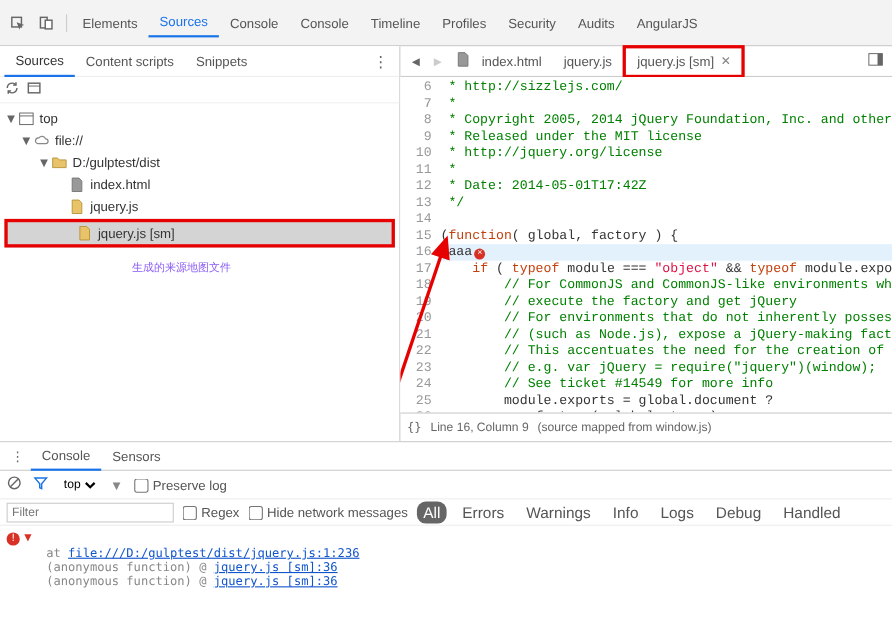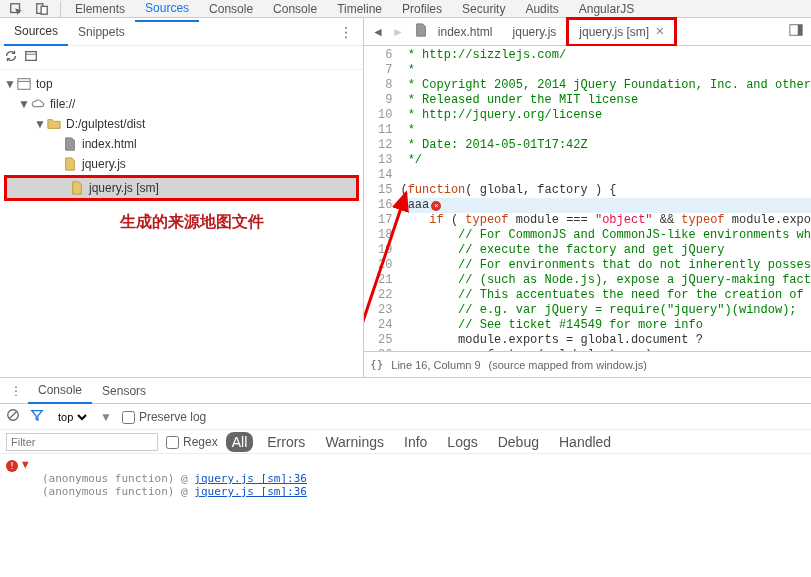--- a/index.html
+++ b/index.html
@@ -8,21 +8,21 @@
       font-size: 12px;
       background: #fff;
       color: #333;
       overflow: hidden;
       width: 811px;
       height: 577px;
     }
     .top-tabs {
       display: flex;
       align-items: center;
-      height: 18px;
+      height: 42px;
       border-bottom: 1px solid #ccc;
       background: #f3f3f3;
       padding: 0 4px;
     }
     .top-tabs .icon-btn {
       width: 24px;
       height: 24px;
       display: flex;
       align-items: center;
       justify-content: center;
@@ -156,23 +156,23 @@
       border-radius: 50%;
       font-size: 8px;
       text-align: center;
       line-height: 10px;
       margin-left: 2px;
     }
     .annotation-cn {
       position: absolute;
       left: -220px;
       top: 160px;
-      color: #b91c1c;
-      font-weight: bold;
-      font-size: 16px;
+      color: #8b5cf6;
+      font-weight: normal;
+      font-size: 10px;
       pointer-events: none;
     }
     .status-bar {
       height: 26px;
       border-top: 1px solid #ccc;
       display: flex;
       align-items: center;
       font-size: 11px;
       color: #666;
       padding: 0 6px;
@@ -274,20 +274,21 @@
   <div class="tab">Security</div>
   <div class="tab">Audits</div>
   <div class="tab">AngularJS</div>
 </div>
 
 <div class="main-split">
 
   <div class="left-pane">
     <div class="src-tabs">
       <div class="tab active">Sources</div>
+      <div class="tab">Content scripts</div>
       <div class="tab">Snippets</div>
       <span class="spacer"></span>
       <span class="dots">⋮</span>
     </div>
     <div class="tree-toolbar">
       <span><svg class="icon" viewBox="0 0 16 16">
             <path d="M3 8a5 5 0 0 1 9-3M13 8a5 5 0 0 1-9 3" fill="none" stroke="#666" stroke-width="1.5"></path>
             <path d="M12 2v3h-3M4 14v-3h3" fill="none" stroke="#666" stroke-width="1.5"></path>
           </svg></span>
       <span><svg class="icon" viewBox="0 0 16 16">
@@ -440,29 +441,34 @@
       <input type="checkbox" style="">
       <span>Preserve log</span>
     </label>
   </div>
   <div class="filter-row">
     <input type="text" placeholder="Filter" style="">
     <label class="chk">
         <input type="checkbox" style="">
         <span>Regex</span>
       </label>
+    <label class="chk">
+        <input type="checkbox" style="">
+        <span>Hide network messages</span>
+      </label>
     <span class="level-btn active">All</span>
     <span class="level-btn">Errors</span>
     <span class="level-btn">Warnings</span>
     <span class="level-btn">Info</span>
     <span class="level-btn">Logs</span>
     <span class="level-btn">Debug</span>
     <span class="level-btn">Handled</span>
   </div>
   <div class="console-body">
     <div class="err-line">
       <span class="err-icon">!</span>
       <span style="color:#d93025">▼</span>
     </div>
+    <div class="stack-line"><span>at </span><a class="link">file:///D:/gulptest/dist/jquery.js:1:236</a></div>
     <div class="stack-line"><span>(anonymous function) @ </span><a class="link">jquery.js [sm]:36</a></div>
     <div class="stack-line"><span>(anonymous function) @ </span><a class="link">jquery.js [sm]:36</a></div>
   </div>
 </div>
 
 </body></html>

